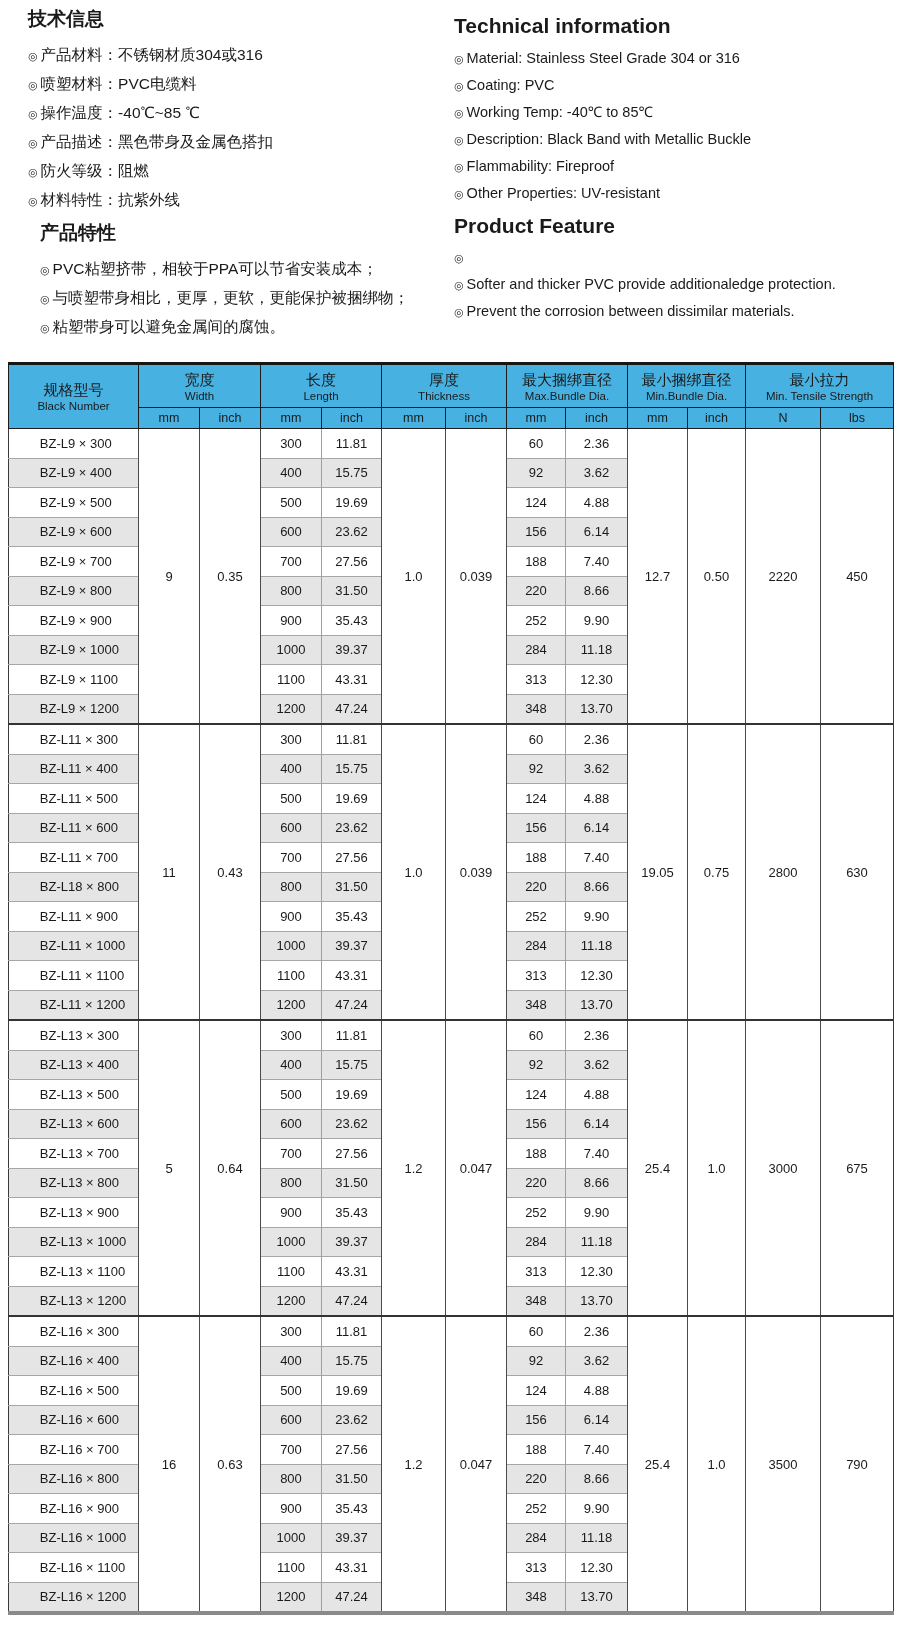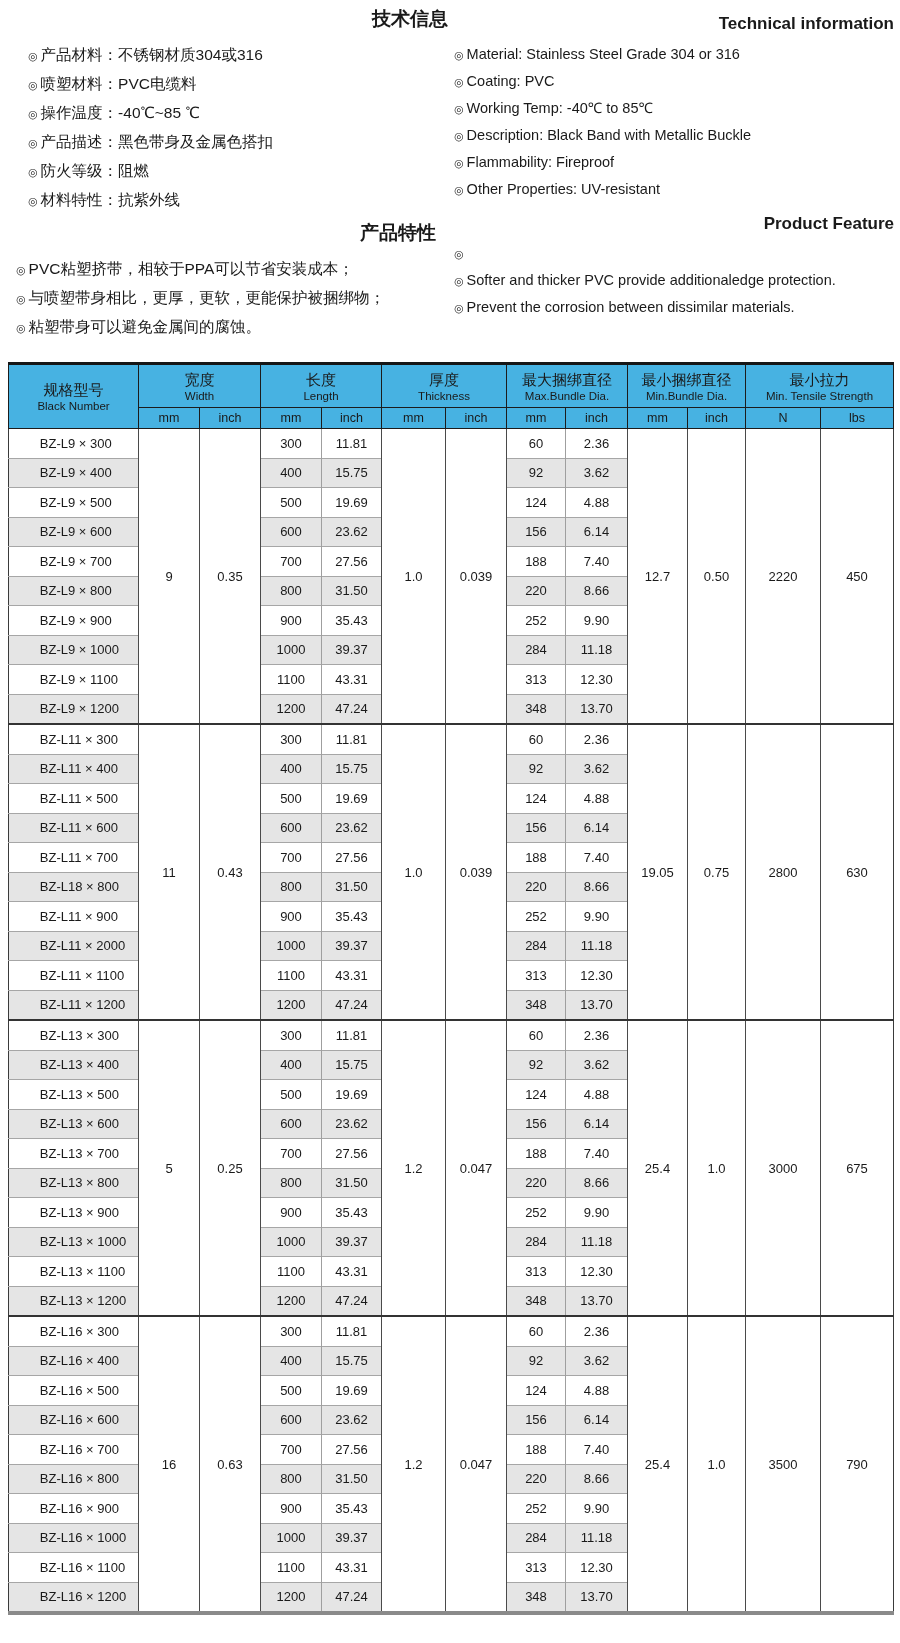--- a/index.html
+++ b/index.html
@@ -2,32 +2,32 @@
 <html><head>
 <meta charset="utf-8">
 <style>
   html, body { margin:0; padding:0; }
   body {
     width:900px; height:1643px; position:relative;
     background:#ffffff; color:#1a1a1a;
     font-family:"Liberation Sans", sans-serif;
     overflow:hidden;
   }
-  .sec { position:absolute;text-align:right; }
+  .sec { position:absolute; }
   .sec-title { font-weight:bold; }
   .sec-zh .sec-title { font-size:19px; margin-bottom:9px; }
-  .sec-en .sec-title { font-size:17px; margin-bottom:7px; }
+  .sec-en .sec-title { font-size:21px; margin-bottom:7px; }
   .sec-zh .bullet-line { font-size:15.5px; line-height:27px; }
   .sec-en .bullet-line { font-size:14.5px; line-height:26px; }
   .bullet-line { display:flex; align-items:baseline; white-space:nowrap; }
   .bullet { font-size:11px; margin-right:3px; flex:0 0 auto; }
 
   #info-zh { left:28px; top:6px;  width:420px; }
   #info-en { left:454px; top:14px; width:440px; }
-  #feat-zh { left:16px; top:220px; width:420px; }
+  #feat-zh { left:40px; top:220px; width:420px; }
   #feat-en { left:454px; top:214px; width:440px; }
 
   table.spec-table {
     position:absolute; left:8px; top:362px;
     width:885px; table-layout:fixed; border-collapse:collapse;
     border-top:3px solid #161616;
     border-bottom:4px solid #8a8a8a;
     border-left:1px solid #3a3a3a;
     border-right:1px solid #3a3a3a;
   }
@@ -431,21 +431,21 @@
         </td>
         <td class="sc v-dark">900</td>
         <td class="sc v-grey">35.43</td>
         <td class="sc v-dark">252</td>
         <td class="sc v-grey">9.90</td>
       </tr>
       <tr class="alt">
         <td class="sc">
           <div class="part-in">
             <span class="pfx">BZ-L</span>
-            <span class="psize">11 × 2000</span>
+            <span class="psize">11 × 1000</span>
           </div>
         </td>
         <td class="sc v-dark">1000</td>
         <td class="sc v-grey">39.37</td>
         <td class="sc v-dark">284</td>
         <td class="sc v-grey">11.18</td>
       </tr>
       <tr>
         <td class="sc">
           <div class="part-in">
@@ -471,21 +471,21 @@
         <td class="sc v-grey">13.70</td>
       </tr>
       <tr class="gfirst">
         <td class="sc">
           <div class="part-in">
             <span class="pfx">BZ-L</span>
             <span class="psize">13 × 300</span>
           </div>
         </td>
         <td class="v-dark" rowspan="10">5</td>
-        <td class="v-dark" rowspan="10">0.25</td>
+        <td class="v-dark" rowspan="10">0.64</td>
         <td class="sc v-dark">300</td>
         <td class="sc v-grey">11.81</td>
         <td class="v-dark" rowspan="10">1.2</td>
         <td class="v-dark" rowspan="10">0.047</td>
         <td class="sc v-dark">60</td>
         <td class="sc v-grey">2.36</td>
         <td class="v-dark" rowspan="10">25.4</td>
         <td class="v-dark" rowspan="10">1.0</td>
         <td class="v-dark" rowspan="10">3000</td>
         <td class="v-dark" rowspan="10">675</td>

